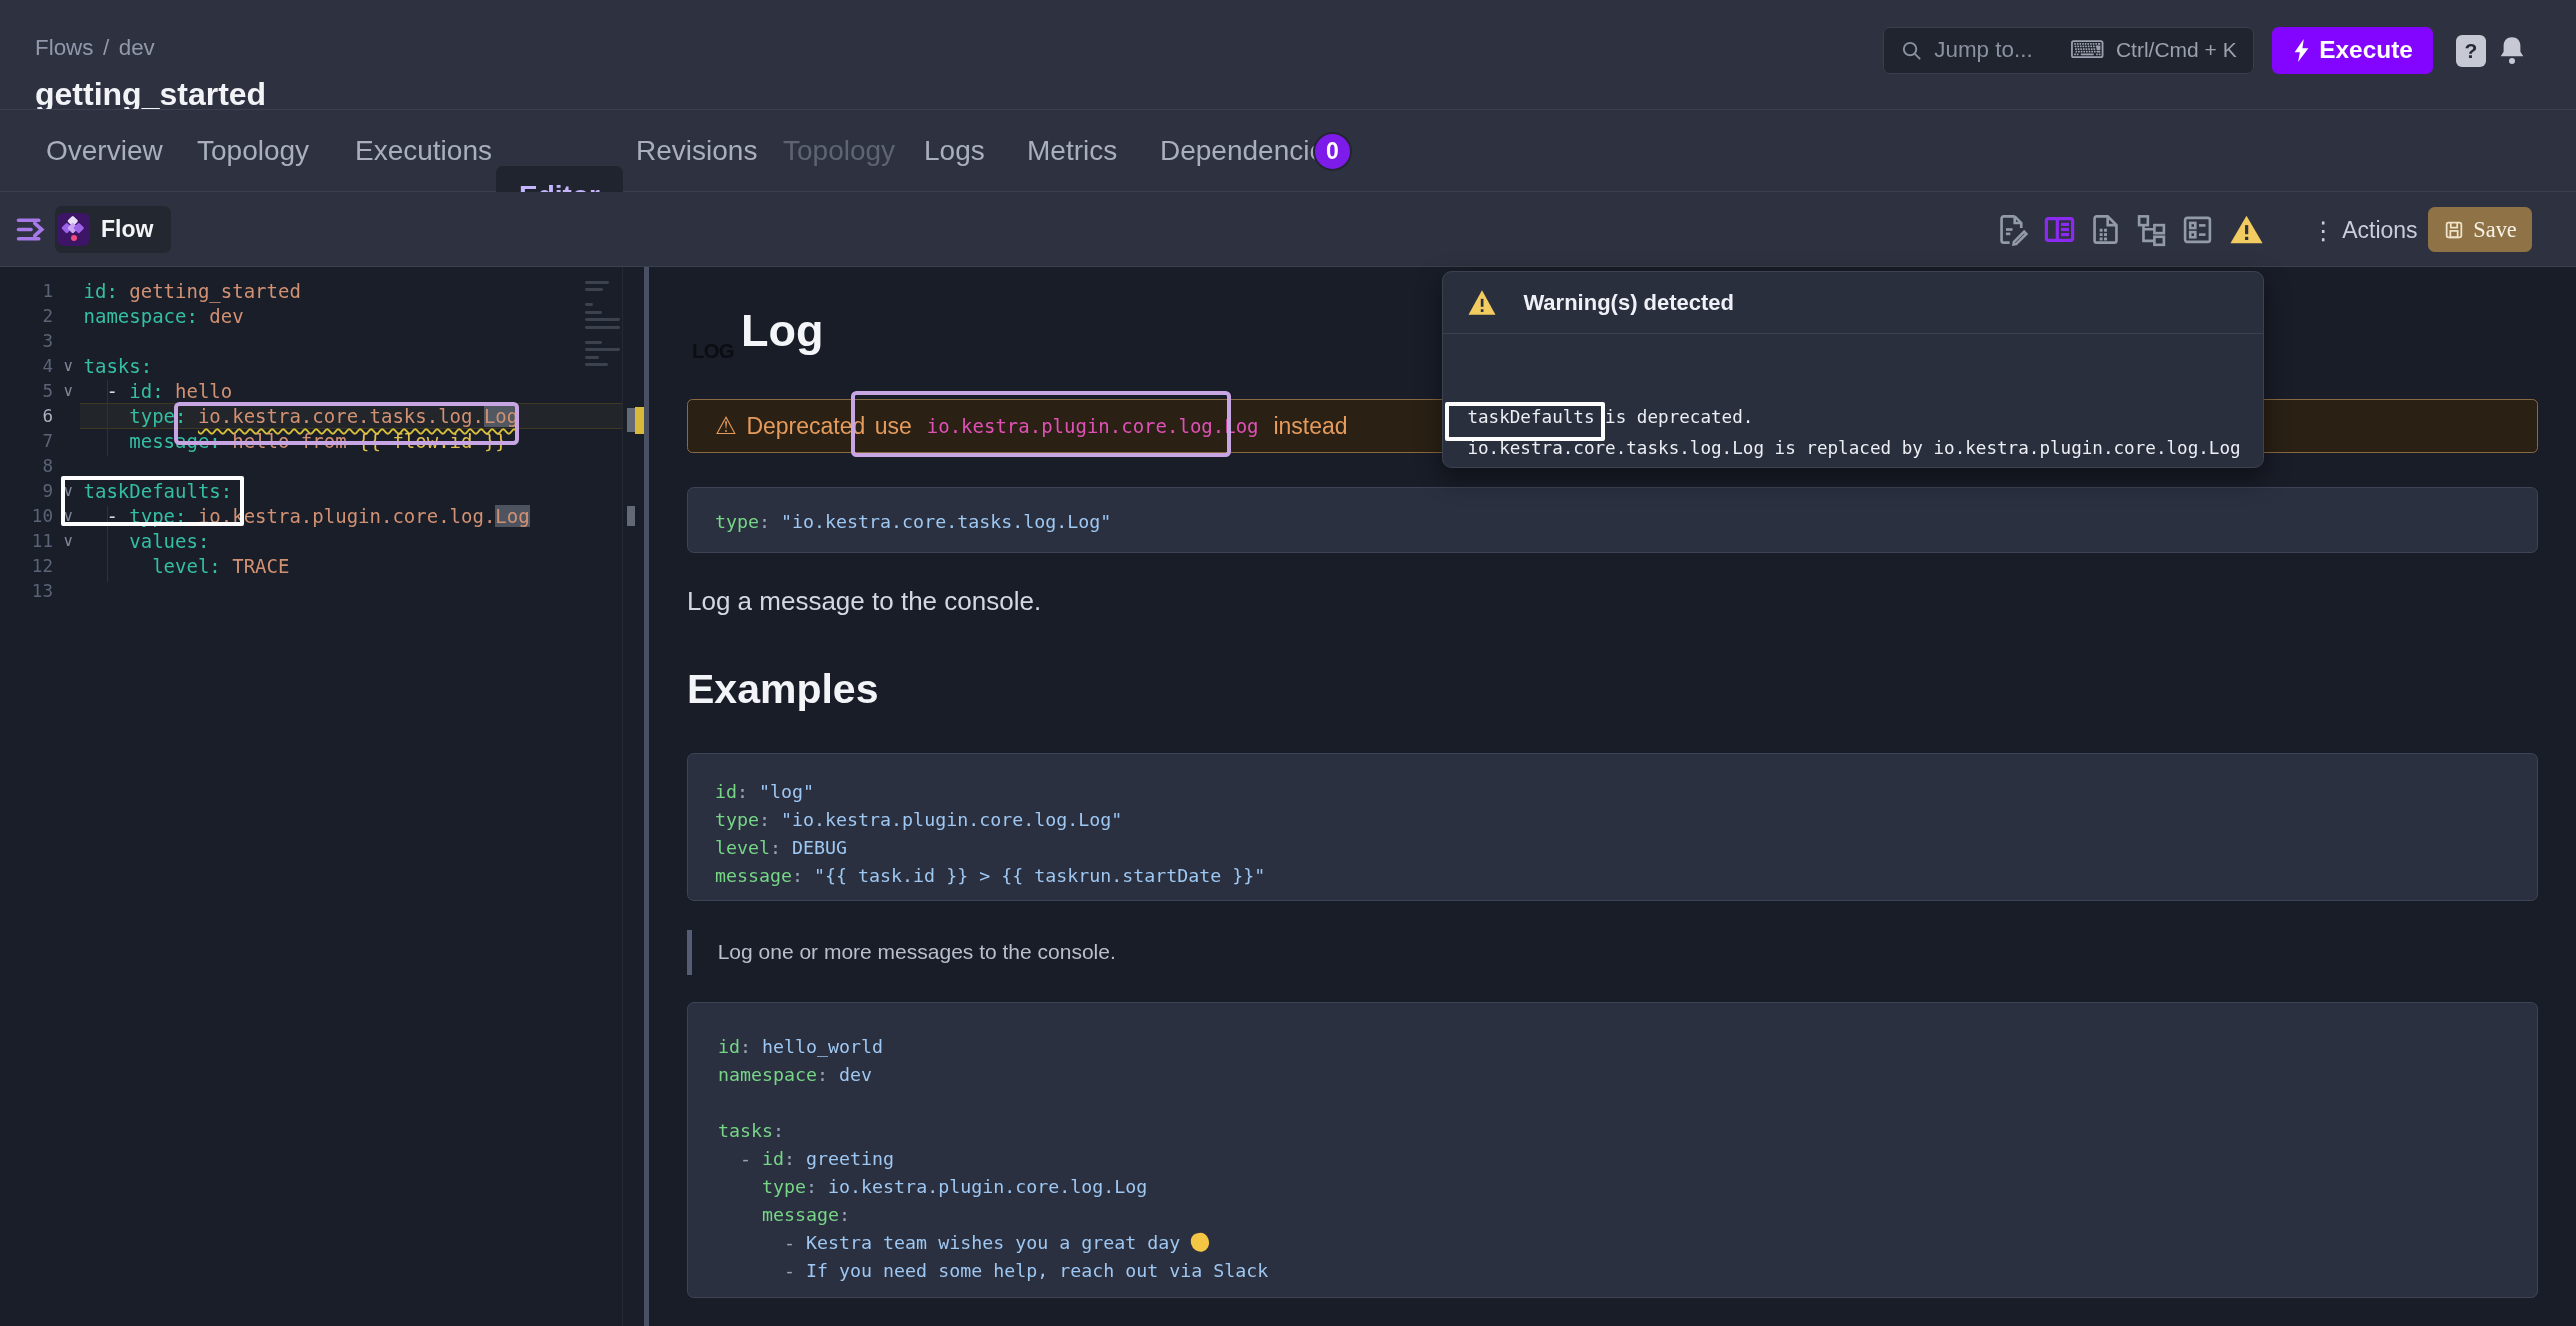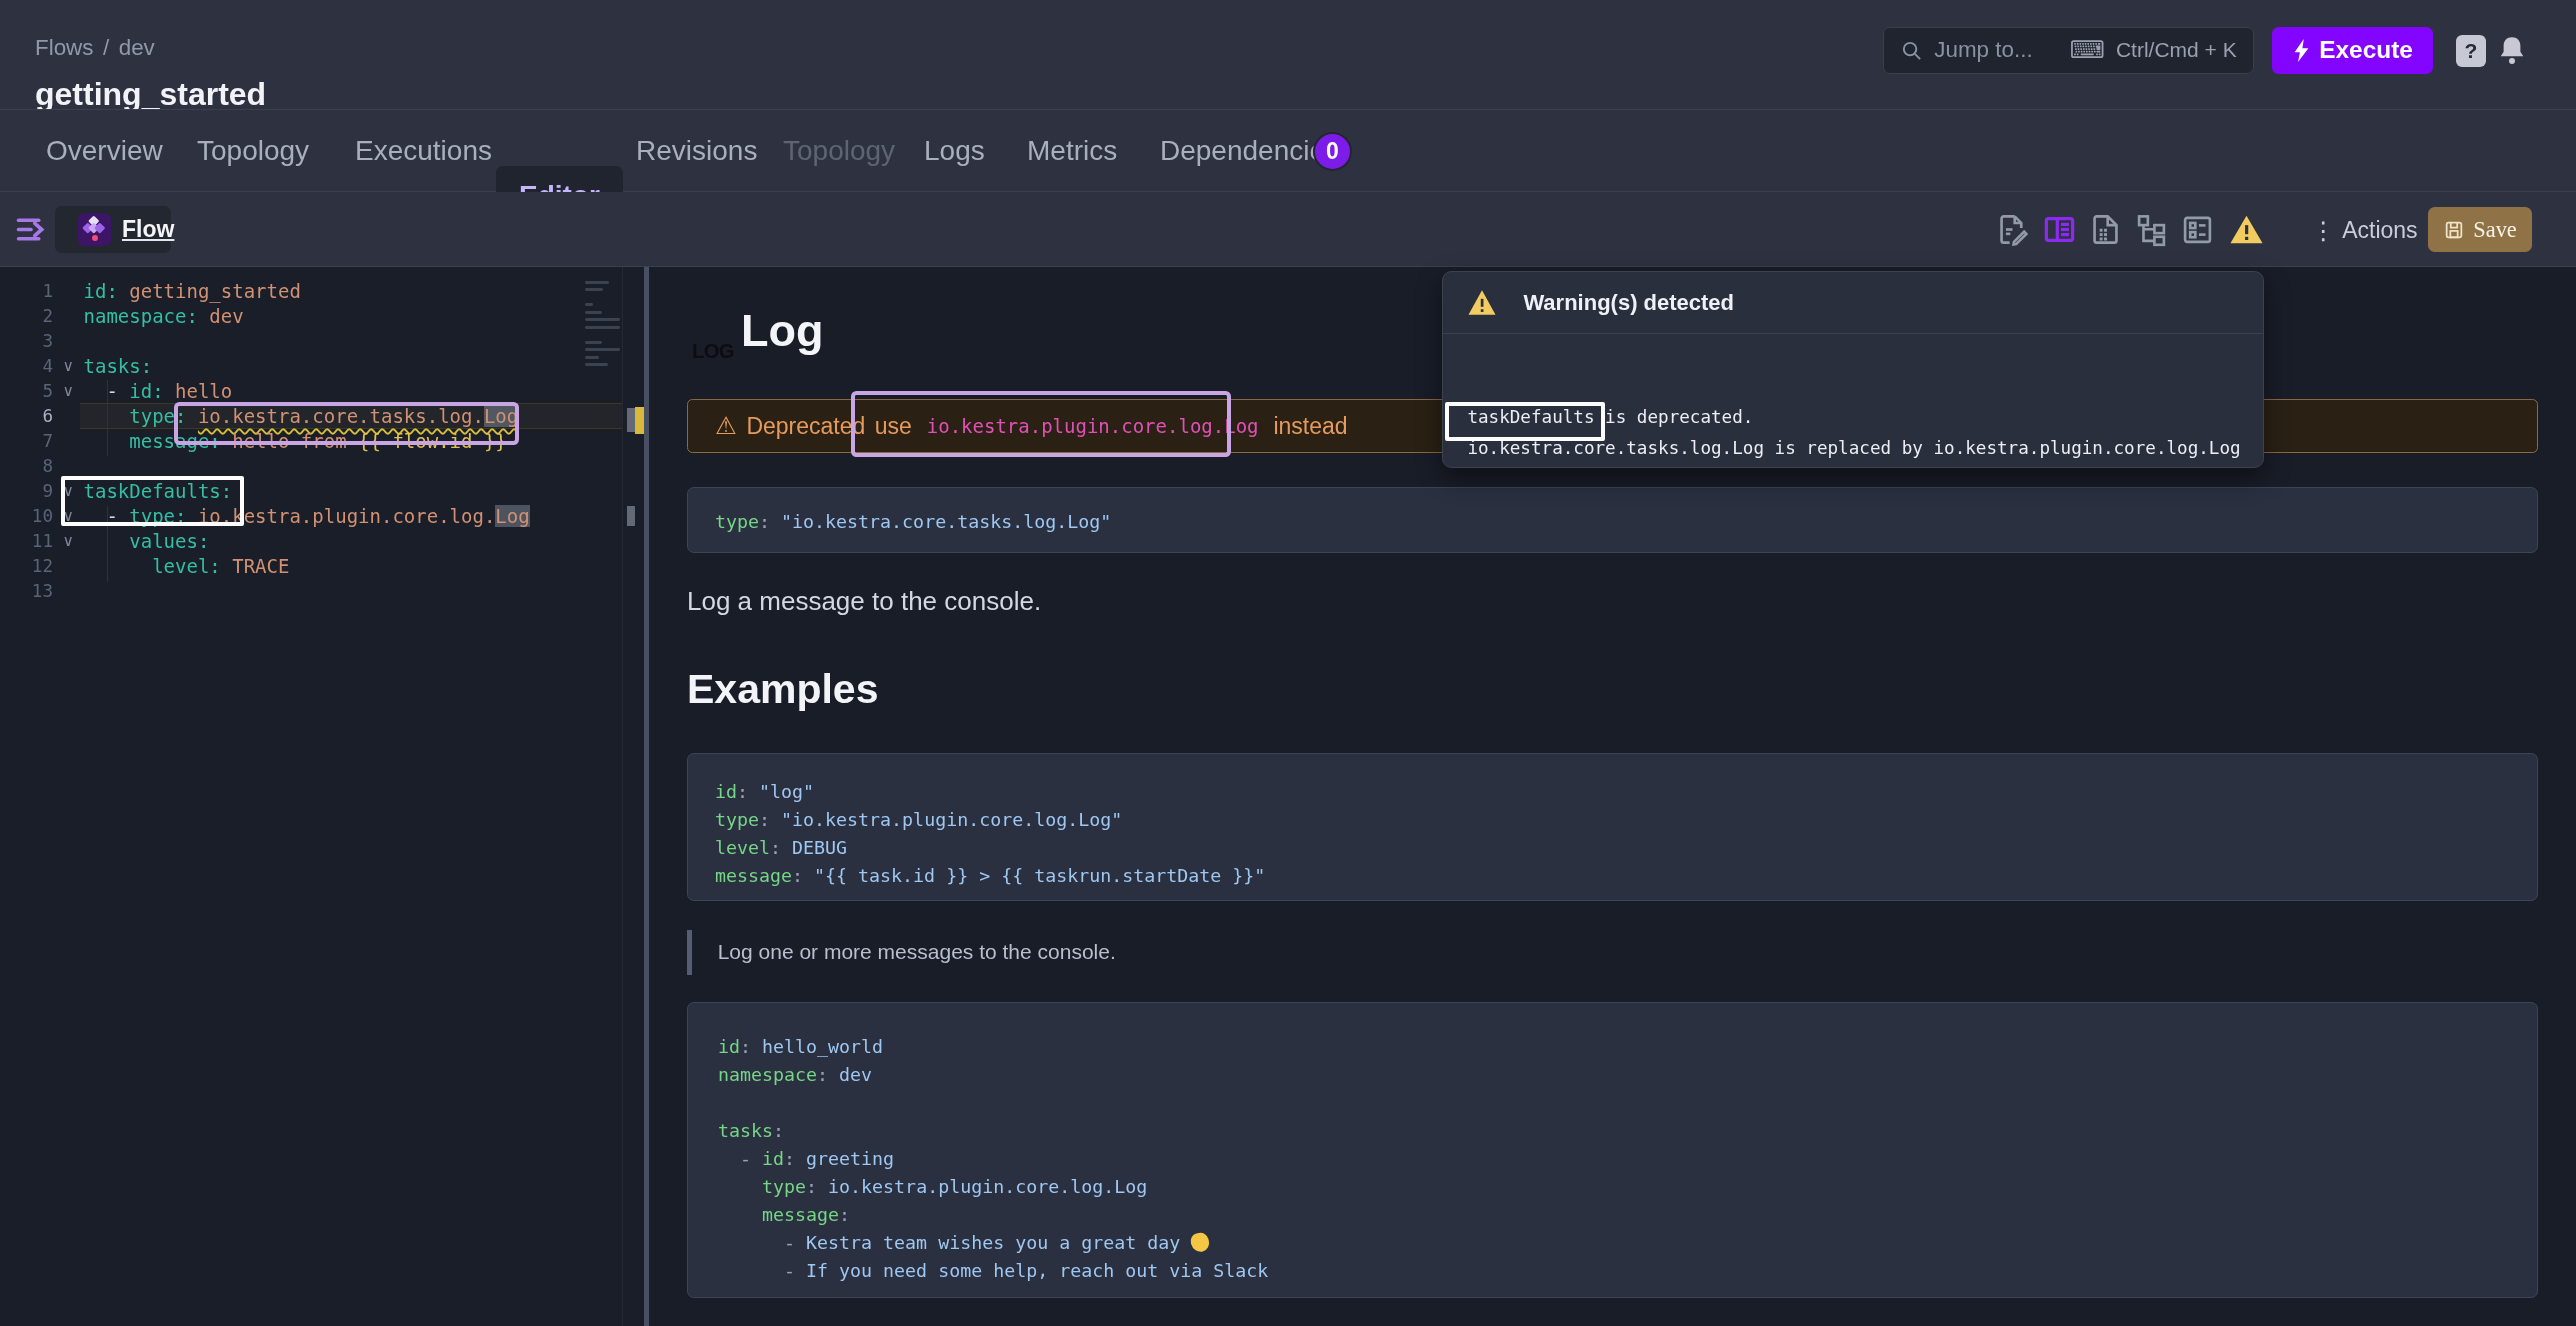--- a/index.html
+++ b/index.html
@@ -28,21 +28,21 @@
             border-top:0.7px solid #3B404E; border-bottom:0.7px solid #3B404E; }
   .tab { position:absolute; top:0; height:100%; display:flex; align-items:center; font-size:28px; color:#A9AFBE; cursor:pointer; }
   .tab.active { top:11.5px; height:60px; background:#20242E; border-radius:6.8px; padding:0 23px; color:#c4b5fd; font-weight:600;margin-top:44px; }
   .tab.disabled { color:#5E6474; }
   .badge { position:absolute; left:1313px; top:22px; width:39px; height:39px; border-radius:50%; background:#7D1BE8;
            border:2px solid #23262F; color:#fff; font-size:23px; font-weight:700; display:flex; align-items:center; justify-content:center; }
 
   .toolbar { position:absolute; left:0; top:192px; width:2576px; height:75px; background:#2E3240; border-bottom:0.7px solid #3B404E; }
   .sidetoggle { position:absolute; left:13.6px; top:19px; width:37px; height:37px; cursor:pointer; }
   .flowtab { position:absolute; left:55px; top:13.6px; width:116px; height:47px; background:#23272F; border-radius:6.8px;
-             display:flex; align-items:center; padding:0 23px; gap:11px; cursor:pointer;text-decoration:underline; }
+             display:flex; align-items:center; padding:0 2px; gap:11px; cursor:pointer; }
   .flowtab .lbl { font-size:23px; font-weight:700; color:#F4F5F8; }
   .kicon { width:33px; height:33px; border-radius:6.8px; background:#3D1566; position:relative; flex:0 0 auto; }
   .kicon i { position:absolute; width:7.5px; height:7.5px; transform:rotate(45deg); border-radius:1.4px; }
   .kicon .d1 { left:12.2px; top:4.7px;  background:#E8DEF8; }
   .kicon .d2 { left:6.1px;  top:11px; background:#9D63E8; }
   .kicon .d3 { left:12.2px; top:11.5px; background:#C9A6F0; }
   .kicon .d4 { left:18.3px; top:11px; background:#9D63E8; }
   .kicon .dot { position:absolute; left:13.6px; top:22.4px; width:6.1px; height:6.1px; border-radius:50%; background:#F24B7C; }
   .tbicon { position:absolute; top:20.3px; width:35px; height:35px; cursor:pointer; }
   .actions { position:absolute; left:2311px; top:19px; height:38px; display:flex; align-items:center; gap:6.8px;

